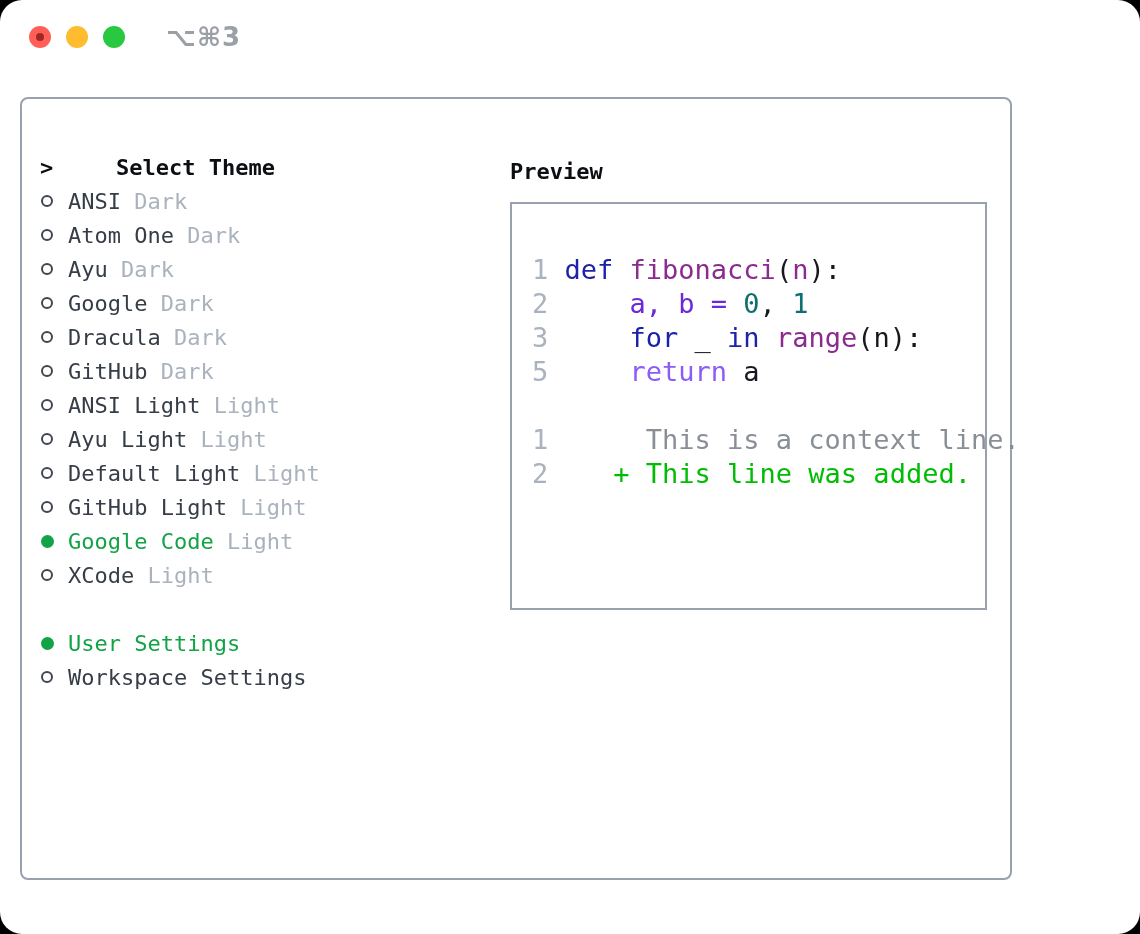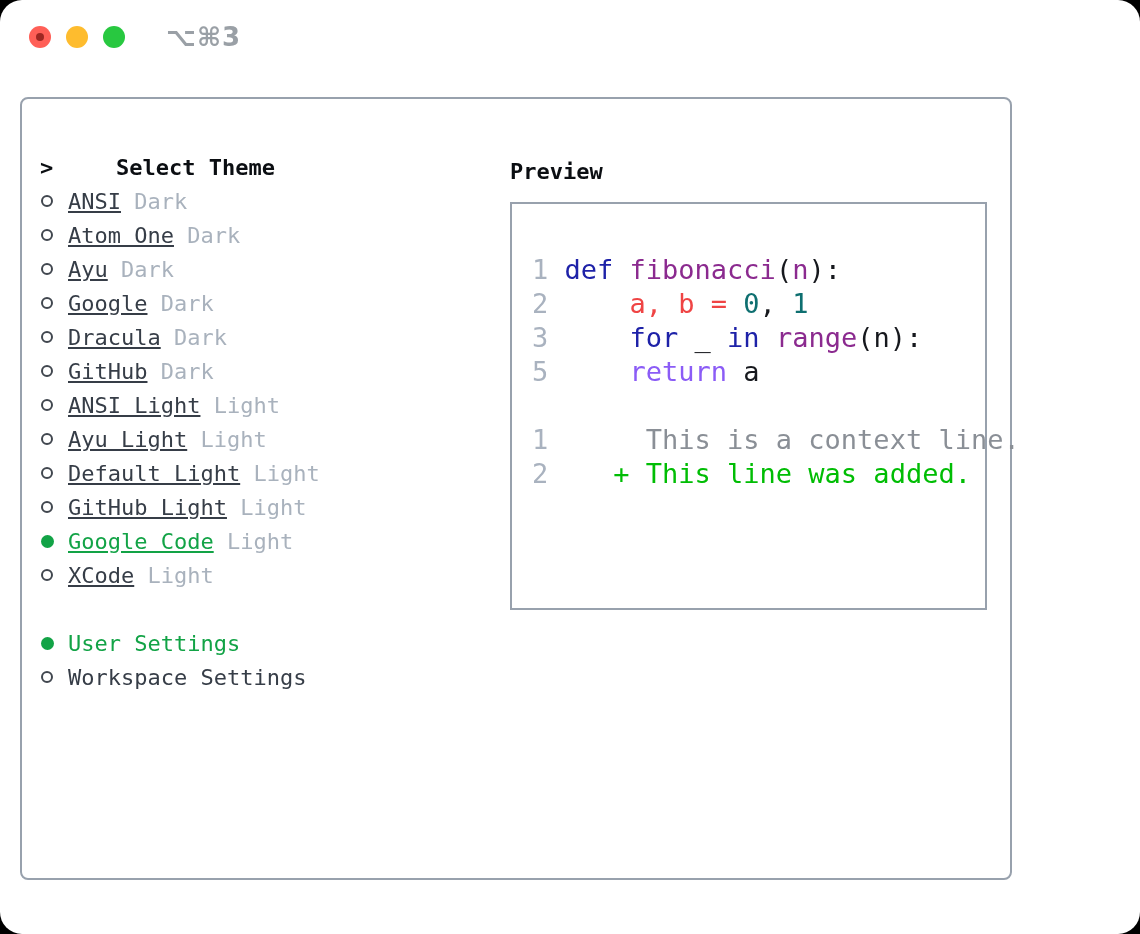--- a/index.html
+++ b/index.html
@@ -89,21 +89,21 @@
   .cursor-glyph {
     font-weight: bold;
     color: var(--header_text);
     font-size: 22px;
   }
   .list-header-text {
     font-weight: bold;
     color: var(--header_text);
     margin-left: 48px;
   }
-  .theme-name { color: var(--list_label); text-decoration: underline; }
+  .theme-name { color: var(--list_label); }
   .theme-name.selected { color: var(--selected_green); }
   .theme-variant { color: var(--muted); }
   .section-gap { height: 34px; }
   .apply-header { color: var(--header_text); }
   .apply-label { color: var(--list_label); }
   .apply-label.selected { color: var(--selected_green); }
   #help-text {
     position: absolute;
     left: 18px; top: 663px;
     width: 420px;
@@ -184,21 +184,21 @@
           <div class="row"><span class="bullet-col"><span class="radio"></span></span><span class="apply-label">Workspace Settings</span></div>
         </div>
     </div>
 
 
     <div id="preview-title">Preview</div>
 
     <div id="preview-box">
       <div id="preview-lines">
           <div class="code-line"><span class="gutter">1</span><span style="color: rgb(22, 24, 29);"> </span><span style="color: rgb(30, 34, 168);">def</span><span style="color: rgb(22, 24, 29);"> </span><span style="color: rgb(139, 42, 143);">fibonacci</span><span style="color: rgb(22, 24, 29);">(</span><span style="color: rgb(139, 42, 143);">n</span><span style="color: rgb(22, 24, 29);">):</span></div>
-          <div class="code-line"><span class="gutter">2</span><span style="color: #ef4444; margin-top: 40px;">     a, b = </span><span style="color: rgb(14, 111, 112);">0</span><span style="color: rgb(22, 24, 29);">, </span><span style="color: rgb(14, 111, 112);">1</span></div>
+          <div class="code-line"><span class="gutter">2</span><span style="color: #6d28d9; margin-top: 40px;">     a, b = </span><span style="color: rgb(14, 111, 112);">0</span><span style="color: rgb(22, 24, 29);">, </span><span style="color: rgb(14, 111, 112);">1</span></div>
           <div class="code-line"><span class="gutter">3</span><span style="color: rgb(22, 24, 29);">     </span><span style="color: rgb(30, 34, 168);">for</span><span style="color: rgb(22, 24, 29);"> _ </span><span style="color: rgb(30, 34, 168);">in</span><span style="color: rgb(22, 24, 29);"> </span><span style="color: rgb(139, 42, 143);">range</span><span style="color: rgb(22, 24, 29);">(n):</span></div>
           <div class="code-line"><span class="gutter">5</span><span style="color: rgb(22, 24, 29);">     </span><span style="color: #8b5cf6;">return</span><span style="color: rgb(22, 24, 29);"> a</span></div>
           <div class="code-line"><span class="gutter"></span></div>
           <div class="code-line"><span class="gutter">1</span><span style="color: rgb(138, 143, 150);">      This is a context line.</span></div>
           <div class="code-line"><span class="gutter">2</span><span style="color: rgb(0, 189, 4);">    + This line was added.</span></div>
         </div>
     </div>
 
   </div>
 </div>

